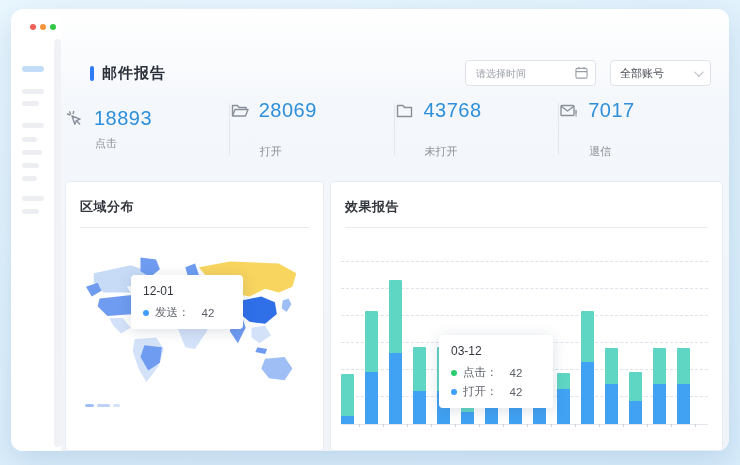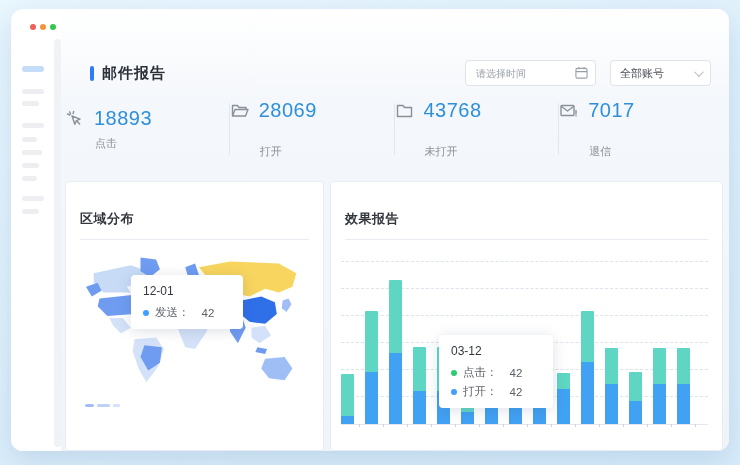--- a/index.html
+++ b/index.html
@@ -50,21 +50,21 @@
   .stat-main { display:flex; align-items:center; gap:10px; }
   .stat-icon { width:19px; height:19px; color:#8a9099; }
   .stat-value { font-size:20px; color:#2e8fdb; letter-spacing:.5px; }
   .stat-label { font-size:11px; color:#8c9096; margin-top:6px; align-self:flex-start; margin-left:calc(50% - 52px);font-family:Liberation Mono, monospace; }
 
   
   .panels { display:flex; gap:6px; margin:26px 6px 0 4px; height:270px; }
   .panel { background:#fff; border:1px solid #e9edf3; border-radius:4px; position:relative; overflow:hidden; }
   .panel.left { width:259px; }
   .panel.right { flex:1; }
-  .panel-head { margin:12px 14px; padding:15px 0 11px 0; border-bottom:1px solid #e8ebf0; }
+  .panel-head { margin:0 14px; padding:15px 0 11px 0; border-bottom:1px solid #e8ebf0; }
   .panel-title { font-size:13px; font-weight:bold; color:#33373d; letter-spacing:.5px; }
 
   
   .map-area { position:absolute; left:18px; top:68px; width:224px; height:168px; }
   .map-attr { position:absolute; left:19px; top:222px; display:flex; gap:3px; align-items:center; }
   .map-attr i { display:block; height:3px; border-radius:2px; background:#6f9cf1; opacity:.65; }
   .map-attr i:nth-child(1){ width:9px; } .map-attr i:nth-child(2){ width:13px; opacity:.45; } .map-attr i:nth-child(3){ width:7px; opacity:.3; }
 
   
   .tooltip { position:absolute; background:#fff; border-radius:4px; box-shadow:0 2px 14px rgba(60,80,110,.18);

